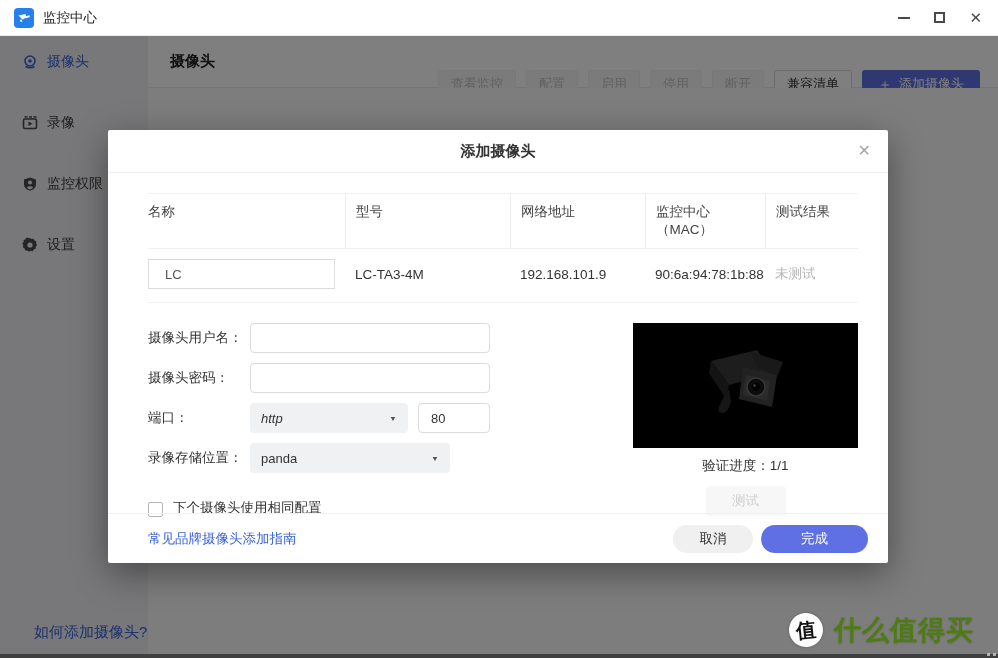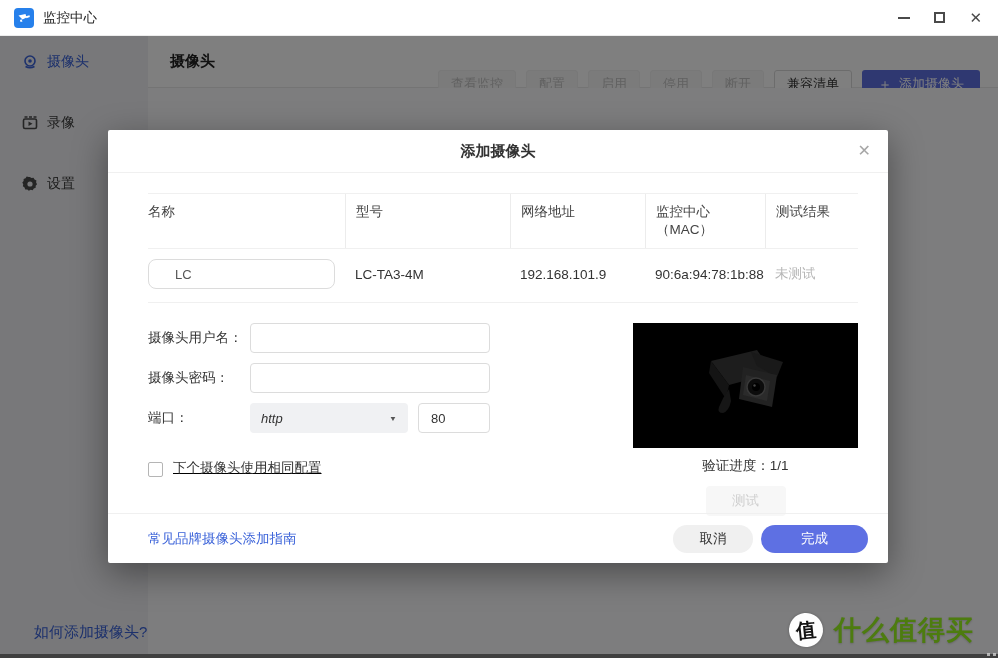--- a/index.html
+++ b/index.html
@@ -49,21 +49,21 @@
   
   .cam-table { width:710px; }
   .cam-thead { display:grid; grid-template-columns:197px 165px 135px 120px 93px; border-top:1px solid #f0f0f0; border-bottom:1px solid #f0f0f0; }
   .cam-th { padding:9px 0 9px 10px; font-size:13.5px; color:#444; }
   .cam-th:first-child { padding-left:0; }
   .cam-th.sep { border-left:1px solid #ececec; }
   .cam-trow { display:grid; grid-template-columns:197px 165px 135px 120px 93px; align-items:center; padding:10px 0 13px; border-bottom:1px solid #f0f0f0; }
   .cam-td { padding-left:10px; font-size:13.5px; color:#333; }
   .cam-td:first-child { padding-left:0; }
   .cam-td.muted { color:#b5b5b5; }
-  .name-input { width:187px; height:30px; border:1px solid #dcdcdc; border-radius:8px; padding:0 26px; font-size:13px; color:#555; outline:none; background:#fff; }
+  .name-input { width:187px; height:30px; border:1px solid #dcdcdc; border-radius:0; padding:0 16px; font-size:13px; color:#555; outline:none; background:#fff; }
 
   
   .form-area { display:flex; justify-content:space-between; margin-top:20px; width:710px; }
   .form-left { width:365px; }
   .form-row { display:flex; align-items:center; height:30px; margin-bottom:10px; }
   .form-label { width:102px; font-size:13.5px; color:#333; flex:none; }
   .txt-input { width:240px; height:30px; border:1px solid #dcdcdc; border-radius:4px; padding:0 12px; font-size:13px; color:#333; outline:none; background:#fff; }
   .select { height:30px; background:#f0f1f3; border-radius:4px; display:flex; align-items:center; padding:0 11px; font-size:13px; color:#333; cursor:pointer; }
   .select .caret { margin-left:auto; font-size:8px; color:#555; transform:scaleY(0.85); }
   .select.protocol { width:158px;font-style:italic; }
@@ -129,20 +129,28 @@
       <div class="side-item">
         <svg width="16" height="16" viewBox="0 0 16 16">
           <rect x="1.5" y="4" width="13" height="9.5" rx="1.5" fill="none" stroke="#4a4a4a" stroke-width="1.6"></rect>
           <path d="M2.5 2 h3 M7 2 h3 M11.5 2 h3" stroke="#4a4a4a" stroke-width="1.4"></path>
           <path d="M6.5 6.5 L10.5 8.8 L6.5 11 Z" fill="#4a4a4a"></path>
         </svg>
         <span>录像</span>
       </div>
       <div class="side-item">
         <svg width="16" height="16" viewBox="0 0 16 16">
+          <path d="M8 1.5 L14 3.5 V8 C14 11.5 11.5 13.8 8 14.8 C4.5 13.8 2 11.5 2 8 V3.5 Z" fill="#4a4a4a"></path>
+          <circle cx="8" cy="6.5" r="2" fill="#f0f1f4"></circle>
+          <path d="M4.8 11.5 Q8 8.8 11.2 11.5 Q9.8 13 8 13.4 Q6.2 13 4.8 11.5 Z" fill="#f0f1f4"></path>
+        </svg>
+        <span>监控权限</span>
+      </div>
+      <div class="side-item">
+        <svg width="16" height="16" viewBox="0 0 16 16">
           <path d="M8 1 L9.8 2 L11.9 1.7 L13 3.5 L15 4.5 L14.6 6.6 L15.6 8.5 L14.2 10.1 L14.2 12.3 L12.2 13 L11 14.8 L8.9 14.4 L7 15.4 L5.4 14 L3.2 14 L2.5 12 L0.7 10.8 L1.1 8.7 L0.1 6.8 L1.5 5.2 L1.5 3 L3.5 2.3 L4.7 0.5 L6.8 0.9 Z" fill="#4a4a4a" transform="translate(0.2,0.1) scale(0.95)"></path>
           <circle cx="8" cy="8" r="2.6" fill="#f0f1f4"></circle>
         </svg>
         <span>设置</span>
       </div>
       <div class="side-help">如何添加摄像头?</div>
     </div>
 
     <div class="main">
       <div class="main-header">
@@ -204,20 +212,27 @@
             <span class="form-label">摄像头密码：</span>
             <input class="txt-input" style="">
           </div>
           <div class="form-row">
             <span class="form-label">端口：</span>
             <div class="select protocol">
               <span>http</span>
               <span class="caret">▼</span>
             </div>
             <input class="port-input" value="80" style="">
+          </div>
+          <div class="form-row">
+            <span class="form-label">录像存储位置：</span>
+            <div class="select storage">
+              <span>panda</span>
+              <span class="caret">▼</span>
+            </div>
           </div>
           <div class="check-row">
             <div class="checkbox"></div>
             <span class="check-label">下个摄像头使用相同配置</span>
           </div>
         </div>
 
         <div class="form-right">
           <svg class="preview" viewBox="0 0 225 125">
             <rect x="0" y="0" width="225" height="125" fill="#000"></rect>

